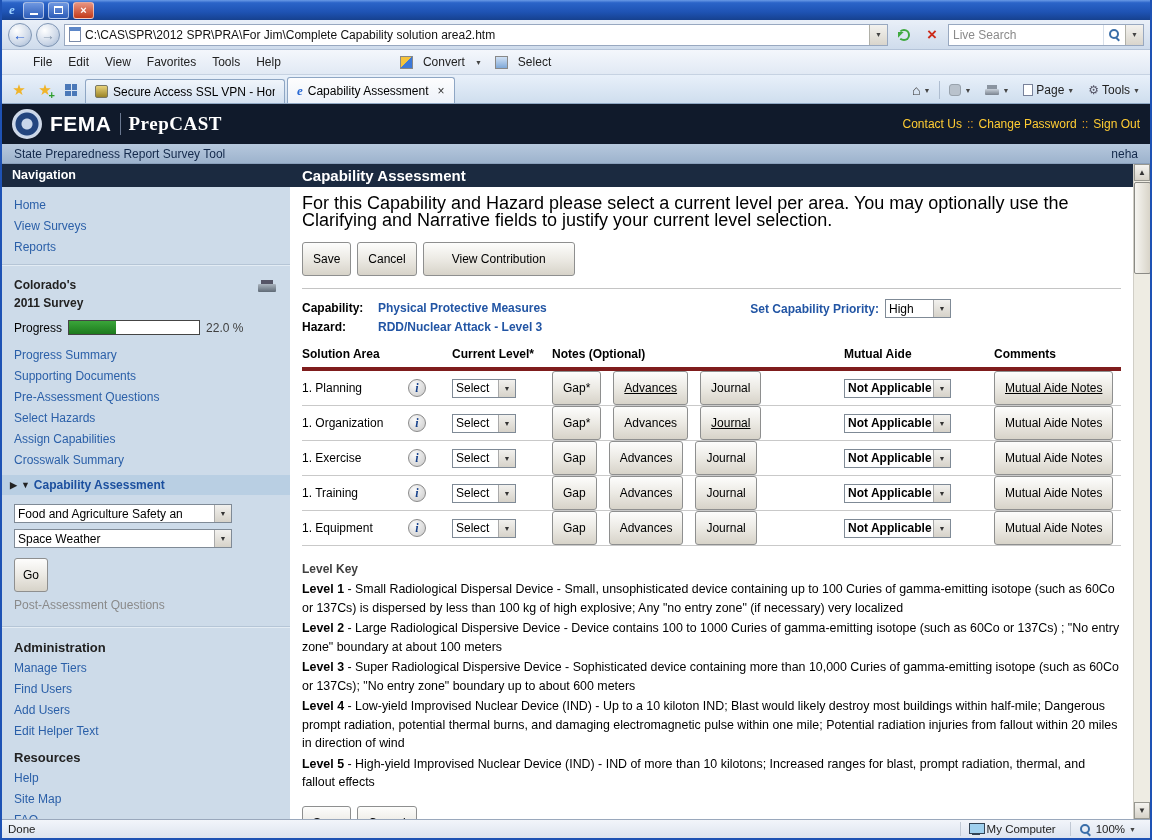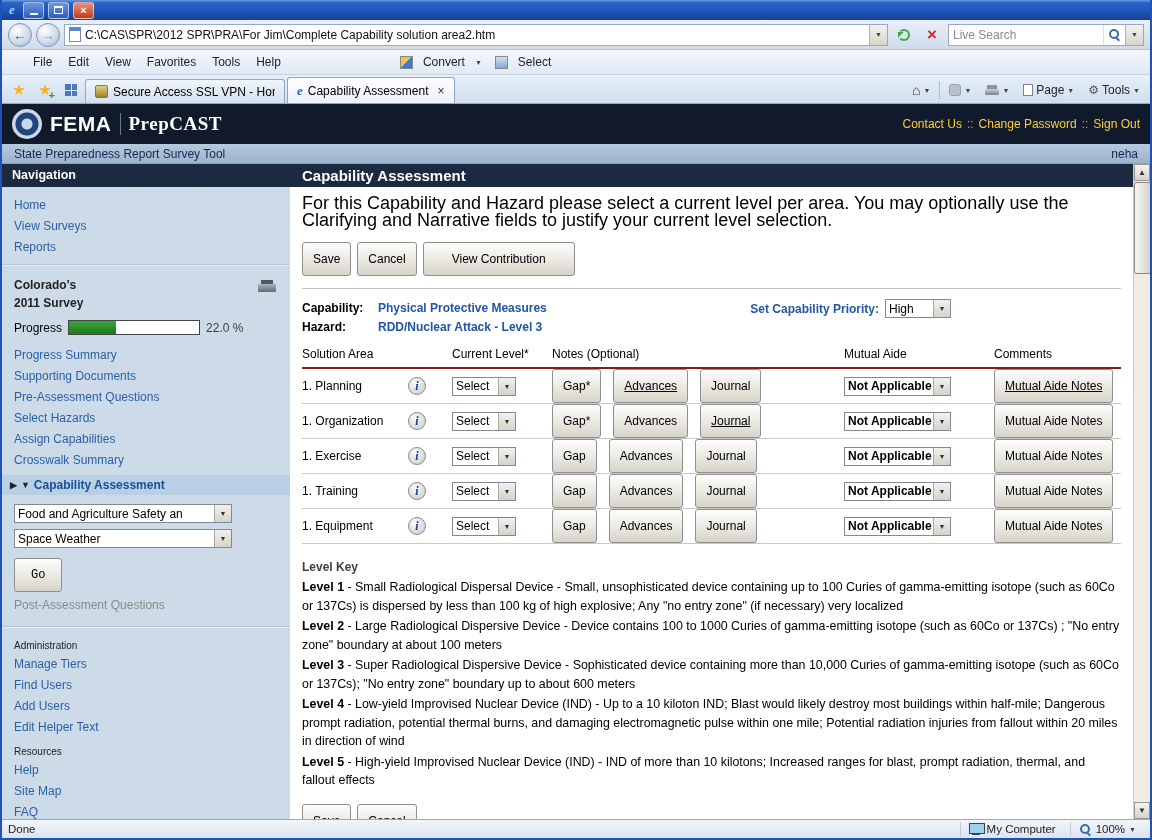--- a/index.html
+++ b/index.html
@@ -115,39 +115,39 @@
   .sel-row { background:#b9cfe3; padding:3px 8px; color:#1b4f9e; font-weight:bold; display:flex; align-items:center; gap:4px; margin:4px 0 6px; }
   .tri { color:#222; font-size:9px; }
   .fselect { display:inline-flex; align-items:center; background:#fff; border:1px solid #7f8a96; height:19px; }
   .fselect .txt { padding:0 3px; flex:1; white-space:nowrap; overflow:hidden; }
   .fselect .arw { width:17px; height:17px; flex:0 0 17px; background:linear-gradient(#f2f1ee,#d6d2c9); border-left:1px solid #aaa;
     display:flex; align-items:center; justify-content:center; font-size:7px; color:#333; }
   .side-sel { width:218px; margin:3px 0 3px 12px; }
   .btn { display:inline-flex; align-items:center; justify-content:center; height:34px; padding:0 10px;
     background:linear-gradient(#fdfdfc,#eceae4 50%,#d7d3c9); border:1px solid #8e8f8f; border-radius:3px;
     font:12px "Liberation Sans",sans-serif; color:#000; }
-  .go-btn { margin:7px 0 4px 12px; padding:0 16px;font-family:Liberation Mono, monospace; }
+  .go-btn { margin:7px 0 4px 12px; padding:0 8px; }
   .post { color:#8a8a8a; padding:2px 12px 8px; }
-  .sec-hdr { font-weight:normal; color:#222; font-size:10px; padding:8px 12px 3px; }
+  .sec-hdr { font-weight:bold; color:#222; font-size:13px; padding:8px 12px 3px; }
 
   
   .main { flex:1; overflow:hidden; display:flex; flex-direction:column; }
   .main-hdr { height:23px; line-height:23px; flex:0 0 23px; padding:0 12px; font-size:15px; }
   .main-body { flex:1; padding:8px 12px 0; overflow:hidden; }
   .intro div { line-height:16.5px; font-size:18px; }
   .btn-row { display:flex; gap:6px; margin:14px 0 12px; }
   .main-hr { border-bottom:1px solid #c4c4c4; margin:4px 0 10px; }
   .cap-block { display:flex; align-items:flex-start; }
   .cap-left .cap-row { line-height:19px; }
   .lbl { font-weight:bold; display:inline-block; width:76px; }
   .blue { color:#2255a4; font-weight:bold; text-decoration:none; }
   .cap-right { margin-left:auto; display:flex; align-items:center; gap:6px; padding-right:170px; }
   .w-high { width:66px; }
-  .thead { display:grid; grid-template-columns:150px 100px 292px 150px auto; font-weight:normal;
-    padding:10px 0 6px; border-bottom:2px solid #7f1d1d; }
+  .thead { display:grid; grid-template-columns:150px 100px 292px 150px auto; font-weight:bold;
+    padding:10px 0 6px; border-bottom:4px solid #7f1d1d; }
   .trow { display:grid; grid-template-columns:106px 44px 100px 292px 150px auto; align-items:center;
     height:35px; border-bottom:1px solid #c9c9c9; }
   .info { width:18px; height:18px; border-radius:50%; border:1px solid #8a8a8a;
     background:radial-gradient(circle at 35% 30%,#fafafa,#c9c9c9); color:#16418c;
     font:italic bold 12px "Liberation Serif",serif; display:flex; align-items:center; justify-content:center; }
   .w-select { width:64px; }
   .w-na { width:107px;font-weight:bold; }
   .notes-cell { display:flex; gap:12px; }
   .u { text-decoration:underline; }
   .lk-title { color:#404040; font-weight:bold; margin:16px 0 4px; }

